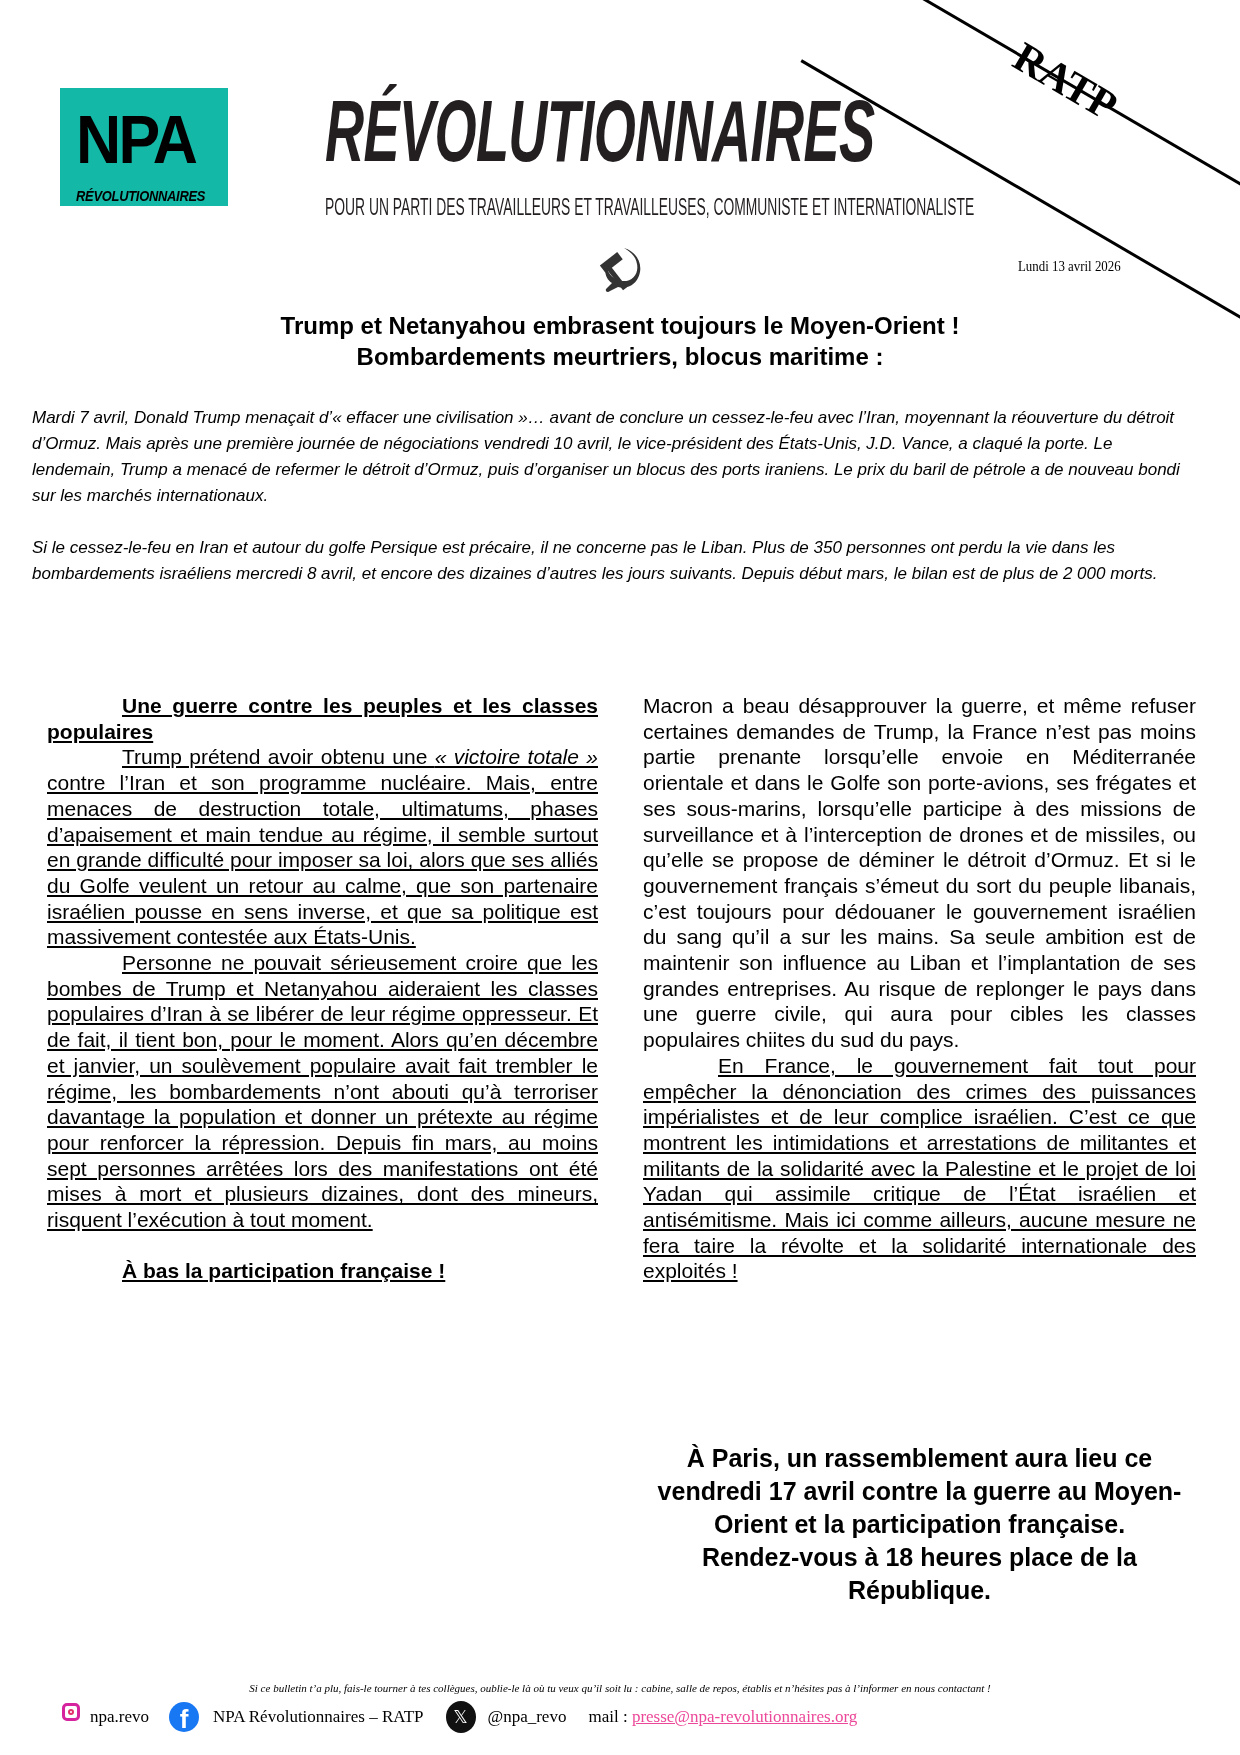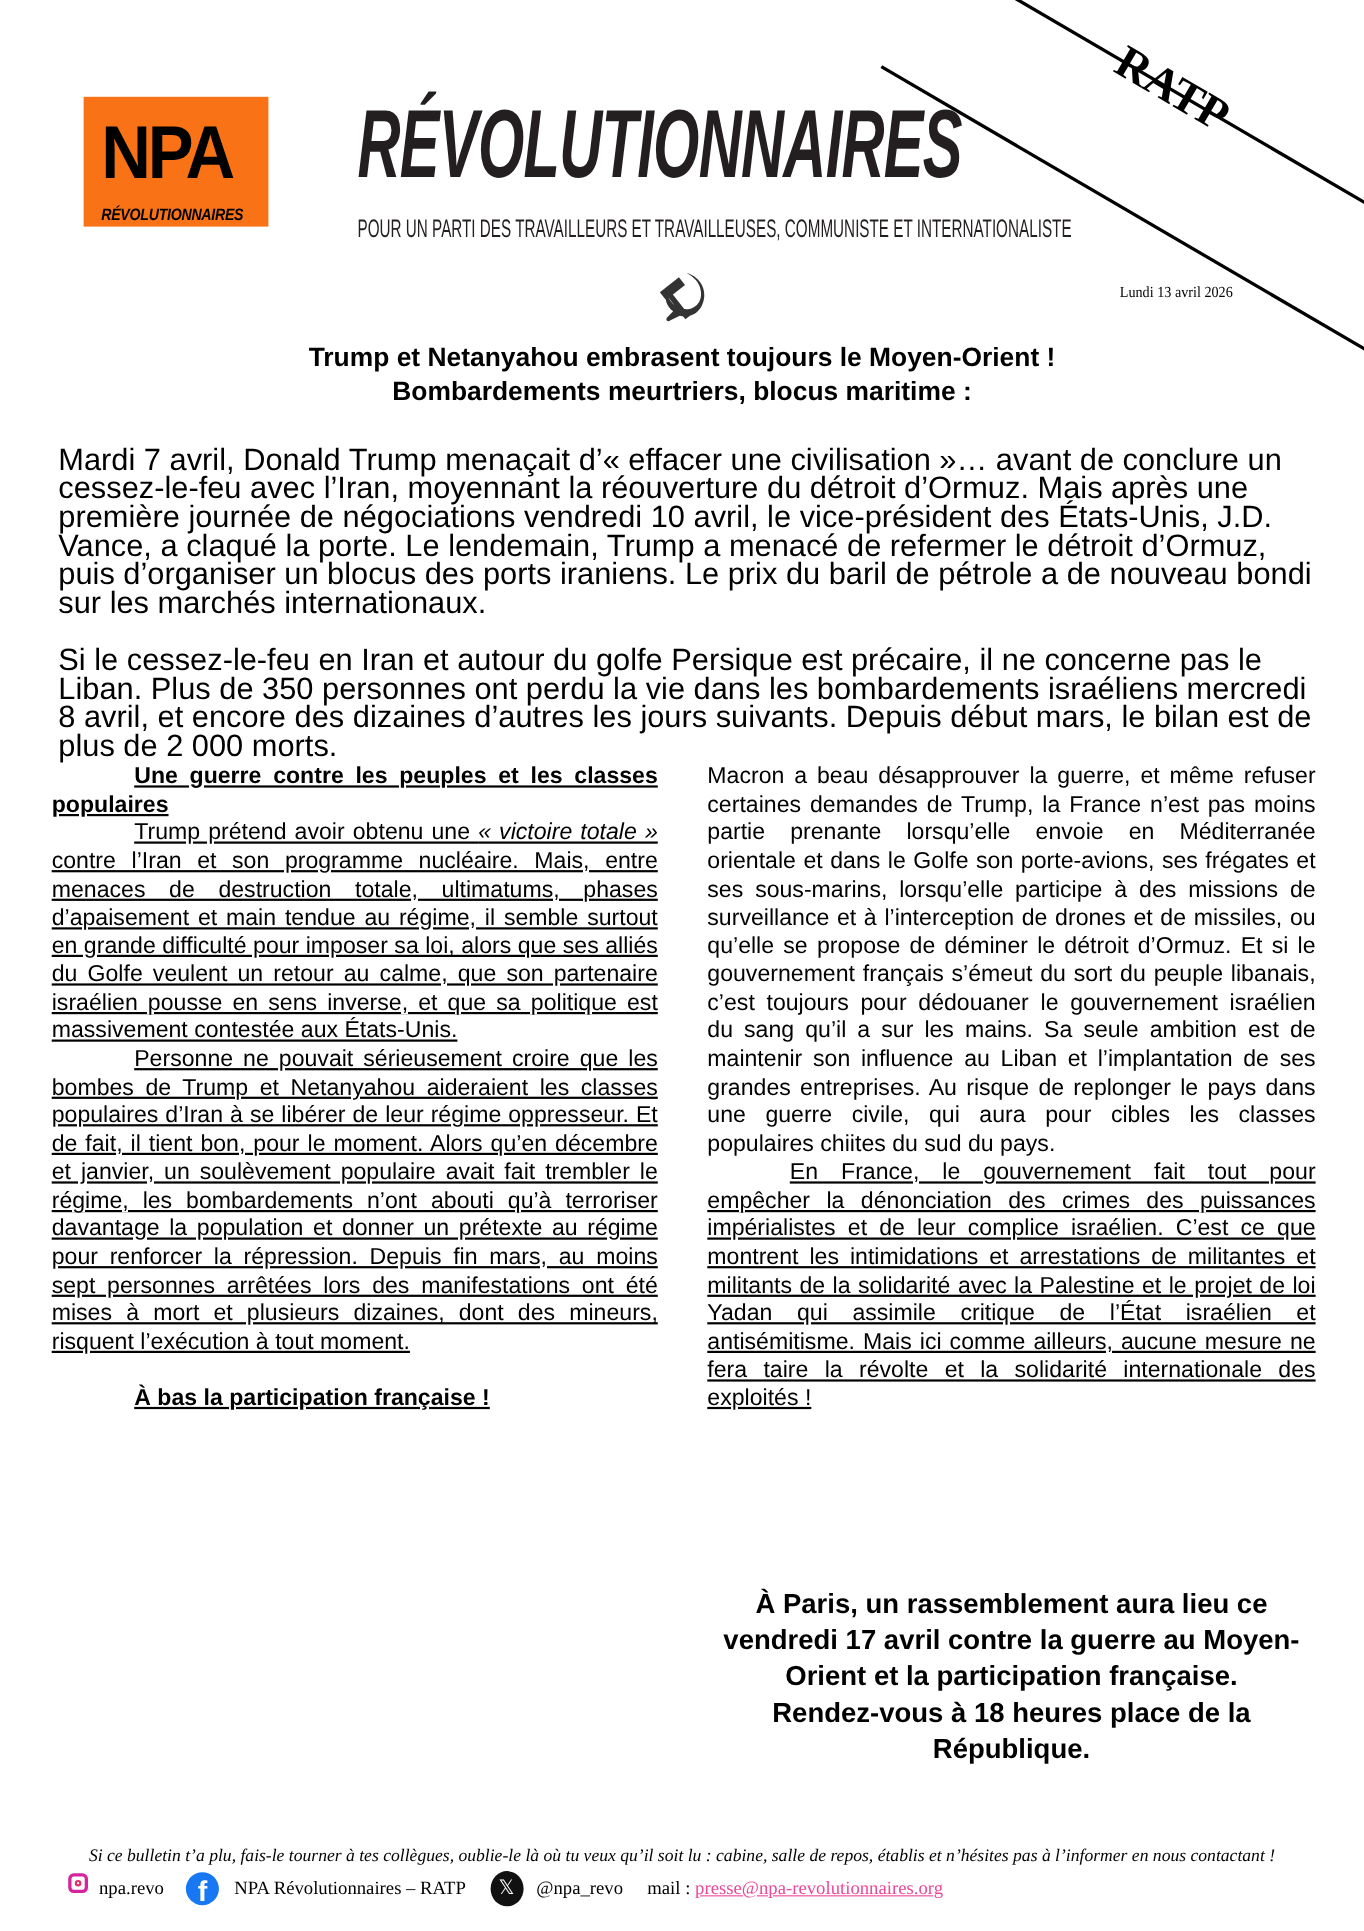--- a/index.html
+++ b/index.html
@@ -1,50 +1,50 @@
 <!DOCTYPE html>
 <html><head>
   <meta charset="utf-8">
   <style>
     html, body { margin: 0; padding: 0; background: #ffffff; }
     body { width: 1240px; height: 1755px; position: relative; overflow: hidden; color: #000; }
     .abs { position: absolute; }
 
     
-    .npa-logo { left: 76px; top: 88px; width: 168px; height: 118px; background: #f97316; }
+    .npa-logo { left: 60px; top: 88px; width: 168px; height: 118px; background: #14b8a6; }
     .npa-big { position: absolute; left: 16px; top: 18px; font-family: "Liberation Sans", sans-serif; font-weight: 700; font-size: 68px; line-height: 66px; letter-spacing: -3px; transform: scaleX(0.92); transform-origin: left top; }
     .npa-small { position: absolute; left: 16px; top: 100px; font-family: "Liberation Sans", sans-serif; font-weight: 700; font-style: italic; font-size: 15px; line-height: 16px; letter-spacing: -0.3px; transform: scaleX(0.86); transform-origin: left top; }
 
     .masthead { left: 325px; top: 88px; width: 700px; height: 70px; }
     .masthead-title { position: absolute; left: 0; top: 0; font-family: "Liberation Sans", sans-serif; font-weight: 700; font-style: italic; font-size: 88px; line-height: 86px; color: #231f20; transform: scaleX(0.615); transform-origin: left top; white-space: nowrap; letter-spacing: -1px; }
     .masthead-sub { left: 325px; top: 195px; font-family: "Liberation Sans", sans-serif; font-weight: 400; font-size: 23px; line-height: 24px; color: #231f20; transform: scaleX(0.603); transform-origin: left top; white-space: nowrap; }
 
     .ratp-band { left: 860px; top: -40px; width: 520px; height: 112px; transform-origin: left top; transform: rotate(30.3deg); border-top: 3px solid #000; border-bottom: 3px solid #000; }
     .ratp-label { left: 1028px; top: 35px; font-family: "Liberation Serif", serif; font-weight: 700; font-size: 42px; line-height: 42px; transform: rotate(30.3deg); transform-origin: left top; }
 
     .emblem { left: 594px; top: 244px; width: 54px; height: 54px; }
     .date { left: 1018px; top: 259px; font-family: "Liberation Serif", serif; font-size: 14px; line-height: 16px; transform: scaleX(0.92); transform-origin: left top; }
 
     .headline { left: 0; top: 310px; width: 1240px; text-align: center; font-family: "Liberation Sans", sans-serif; font-weight: 700; font-size: 24px; line-height: 31px; }
 
-    .intro { left: 53px; top: 405px; width: 1150px; font-family: "Liberation Sans", sans-serif; font-size: 28px; line-height: 26px; }
+    .intro { left: 32px; top: 405px; width: 1150px; font-family: "Liberation Sans", sans-serif; font-style: italic; font-size: 17px; line-height: 26px; }
     .intro p { margin: 0 0 26px 0; }
 
     .col { font-family: "Liberation Sans", sans-serif; font-size: 21px; line-height: 25.7px; text-align: justify; }
     .col p { margin: 0; }
     .col .indent { text-indent: 75px; text-decoration: underline; }
     .col-left { left: 47px; top: 693px; width: 551px; }
     .col-right { left: 643px; top: 693px; width: 553px; }
     .subhead { font-weight: 700; }
     .subhead.indent { text-indent: 75px; }
     .gap { height: 25.7px; }
 
     .callout { left: 643px; top: 1442px; width: 553px; text-align: center; font-family: "Liberation Sans", sans-serif; font-weight: 700; font-size: 25px; line-height: 33px; }
 
-    .footer-note { left: 0; top: 1680px; width: 1240px; text-align: center; font-family: "Liberation Serif", serif; font-style: italic; font-size: 16px; line-height: 16px; }
+    .footer-note { left: 0; top: 1680px; width: 1240px; text-align: center; font-family: "Liberation Serif", serif; font-style: italic; font-size: 11px; line-height: 16px; }
     .footer-links { left: 62px; top: 1701px; height: 32px; display: flex; align-items: center; font-family: "Liberation Serif", serif; font-size: 17px; line-height: 20px; }
     .footer-links .item { display: flex; align-items: center; }
     .ig { width: 18px; height: 18px; border-radius: 5px; border: 3px solid #d6249f; box-sizing: border-box; position: relative; background: #fff; margin-top: -10px; }
     .ig::after { content: ""; position: absolute; left: 3px; top: 3px; width: 6px; height: 6px; border: 2px solid #e1306c; border-radius: 50%; box-sizing: border-box; }
     .fb { width: 30px; height: 30px; border-radius: 50%; background: #1877f2; color: #fff; font-family: "Liberation Sans", sans-serif; font-weight: 700; font-size: 26px; line-height: 34px; text-align: center; overflow: hidden; }
     .xicon { width: 30px; height: 32px; border-radius: 50%; background: #111; color: #fff; font-family: "DejaVu Sans", sans-serif; font-size: 18px; line-height: 32px; text-align: center; }
     .mail-link { text-decoration: underline; color: #ec4899; }
   </style>
 </head>
 <body>

